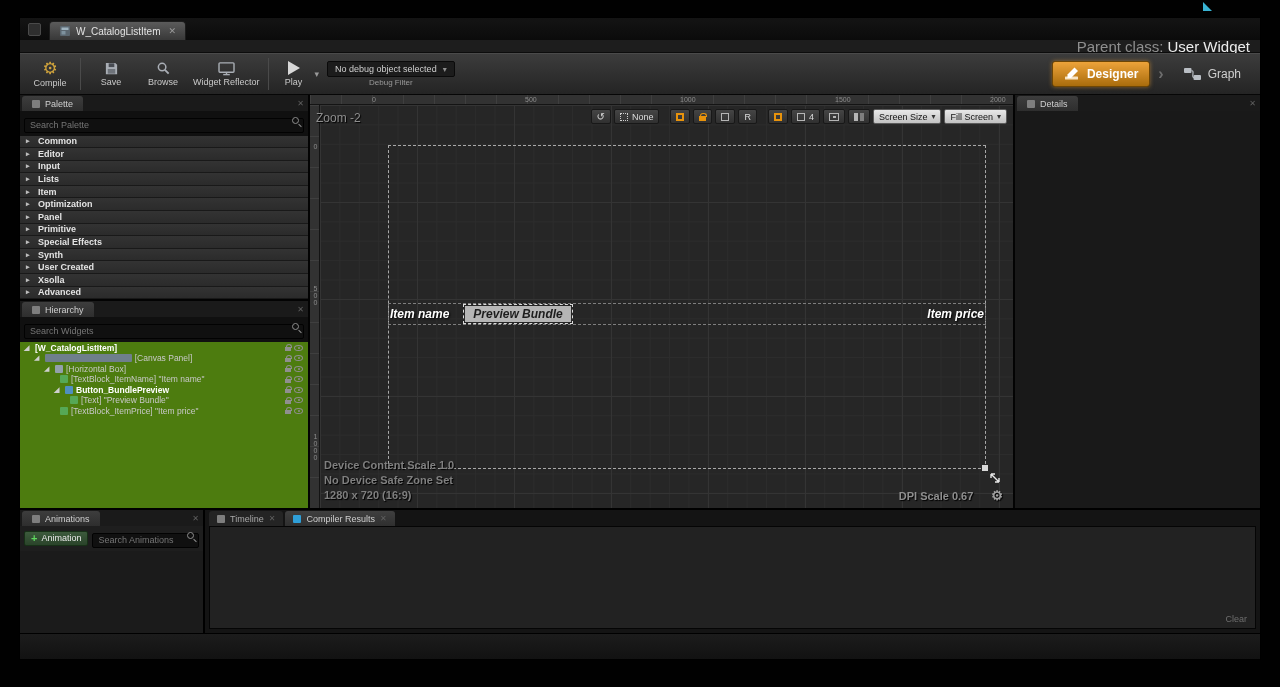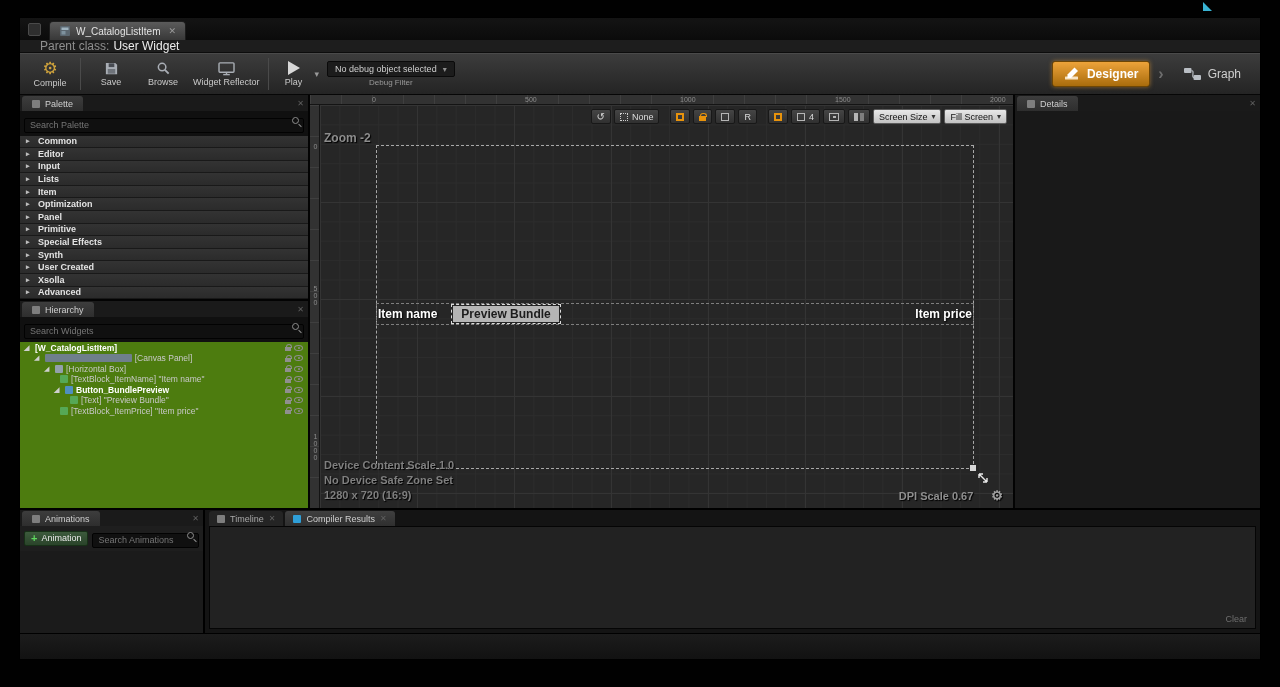--- a/index.html
+++ b/index.html
@@ -10,22 +10,22 @@
             box-shadow:0 0 0 1px #000; }
 
   
   .tabbar { height:22px; background:linear-gradient(#141414,#0b0b0b); display:flex; align-items:flex-end; padding-left:6px; }
   .appicon { width:13px; height:13px; margin:0 8px 4px 2px; background:#2e2e2e; border:1px solid #4a4a4a; border-radius:2px; }
   .tab { height:19px; display:flex; align-items:center; gap:5px; padding:0 9px; background:linear-gradient(#5b5b5b,#383838);
          border-radius:4px 4px 0 0; color:#e2e2e2; font-size:10px; border:1px solid #1c1c1c; border-bottom:none; }
   .tabclose { color:#9a9a9a; font-size:9px; margin-left:3px; }
 
   
-  .parentrow { height:13px; background:#1d1d1d; display:flex; align-items:center; gap:4px;
-               padding:0 20px; font-size:12px; color:#8f8f8f; border-bottom:1px solid #0c0c0c; }
+  .parentrow { height:13px; background:#1d1d1d; display:flex; justify-content:flex-end; align-items:center; gap:4px;
+               padding:0 10px; font-size:15px; color:#8f8f8f; border-bottom:1px solid #0c0c0c; }
   .parentrow .val { color:#ececec; }
 
   
   .toolbar { height:42px; background:linear-gradient(#3c3c3c,#242424); border-top:1px solid #4a4a4a;
              border-bottom:1px solid #060606; display:flex; align-items:center; padding:0 8px; gap:8px; }
   .tbtn { display:flex; flex-direction:column; align-items:center; justify-content:center; min-width:44px; height:38px;
           color:#c9c9c9; font-size:9px; gap:1px; }
   .tbtn .gear { font-size:17px; line-height:17px; color:#cfa33c; }
   .vsep { width:1px; height:32px; background:#141414; border-right:1px solid #4a4a4a; }
   .playwrap { display:flex; flex-direction:column; align-items:center; min-width:34px; color:#c9c9c9; font-size:9px; gap:2px; }
@@ -91,40 +91,40 @@
   .canvas { flex:1; position:relative; }
   .rulerv { position:absolute; left:0; top:0; bottom:0; width:10px;
             background:repeating-linear-gradient(#3f3f3f 0 1px,transparent 1px 31px),#323232; border-right:1px solid #141414; }
   .rulerv span { position:absolute; left:2px; width:7px; font-size:7px; line-height:7px; color:#8c8c8c;
                  word-break:break-all; text-align:center; }
   .grid { position:absolute; left:10px; right:0; top:0; bottom:0; background-color:#262626;
           background-image:
             linear-gradient(#343434 1px,transparent 1px), linear-gradient(90deg,#343434 1px,transparent 1px),
             linear-gradient(#2c2c2c 1px,transparent 1px), linear-gradient(90deg,#2c2c2c 1px,transparent 1px);
           background-size:97px 97px,97px 97px,19.4px 19.4px,19.4px 19.4px; }
-  .zoomlbl { position:absolute; left:14px; top:6px; font-size:12px; font-weight:bold; color:#8d8d8d; text-shadow:1px 1px 1px #000;margin-top:20px; }
+  .zoomlbl { position:absolute; left:6px; top:6px; font-size:12px; font-weight:normal; color:#8d8d8d; text-shadow:1px 1px 1px #000; }
 
   .dtb { position:absolute; right:6px; top:4px; display:flex; align-items:center; gap:3px; }
   .dbtn { height:15px; display:flex; align-items:center; gap:4px; background:linear-gradient(#454545,#303030);
           border:1px solid #181818; border-radius:2px; color:#dedede; font-size:9px; padding:0 5px; }
   .dbtn.light { background:linear-gradient(#e8e8e8,#c2c2c2); color:#121212; border-color:#5a5a5a; }
   .dbtn.light .dk { color:#333; font-size:8px; }
   .dgap { width:5px; }
   .sqorange { width:8px; height:8px; border:2px solid #e8930c; }
   .sqgray { width:8px; height:8px; border:1px solid #b5b5b5; }
   .lockor { width:7px; height:5px; background:#e8930c; position:relative; margin-top:3px; }
   .lockor::before { content:""; position:absolute; left:1px; top:-3px; width:5px; height:3px; border:1px solid #e8930c;
                     border-bottom:none; border-radius:3px 3px 0 0; }
   .fitic { width:10px; height:8px; border:1px solid #b5b5b5; position:relative; }
   .fitic::after { content:""; position:absolute; left:3px; top:2px; width:3px; height:2px; background:#b5b5b5; }
   .flipic { width:10px; height:8px; background:linear-gradient(90deg,#b5b5b5 0 4px,transparent 4px 6px,#7e7e7e 6px 10px); }
   .anchic { width:8px; height:8px; border:1px dotted #cfcfcf; }
   .rotic { font-size:10px; color:#d8d8d8; line-height:10px; }
 
-  .widgetrect { position:absolute; left:56px; top:40px; width:598px; height:324px; border:1px dashed #a8a8a8; }
+  .widgetrect { position:absolute; left:68px; top:40px; width:598px; height:324px; border:1px dashed #a8a8a8;font-style:italic; }
   .hboxband { position:absolute; left:-1px; right:-1px; top:157px; height:22px; border:1px dashed #7e7e7e;
               display:flex; align-items:center; padding:0 1px; }
   .cvtext { color:#fff; font-weight:bold; font-size:12px; text-shadow:1px 1px 2px #000; white-space:nowrap; }
   .cvtext.price { margin-left:auto; }
   .cvbutton { margin-left:16px; background:#b5b5b5; color:#1d1d1d; font-weight:bold; font-size:12px; padding:1px 8px;
               outline:1px dashed #dcdcdc; outline-offset:1px; white-space:nowrap; }
   .rhandle { position:absolute; right:-3px; bottom:-3px; width:6px; height:6px; background:#d8d8d8; }
   .rcursor { position:absolute; right:-16px; bottom:-16px; }
 
   .canvstatus { position:absolute; left:14px; bottom:5px; font-size:11px; font-weight:bold; color:#7f7f7f;

